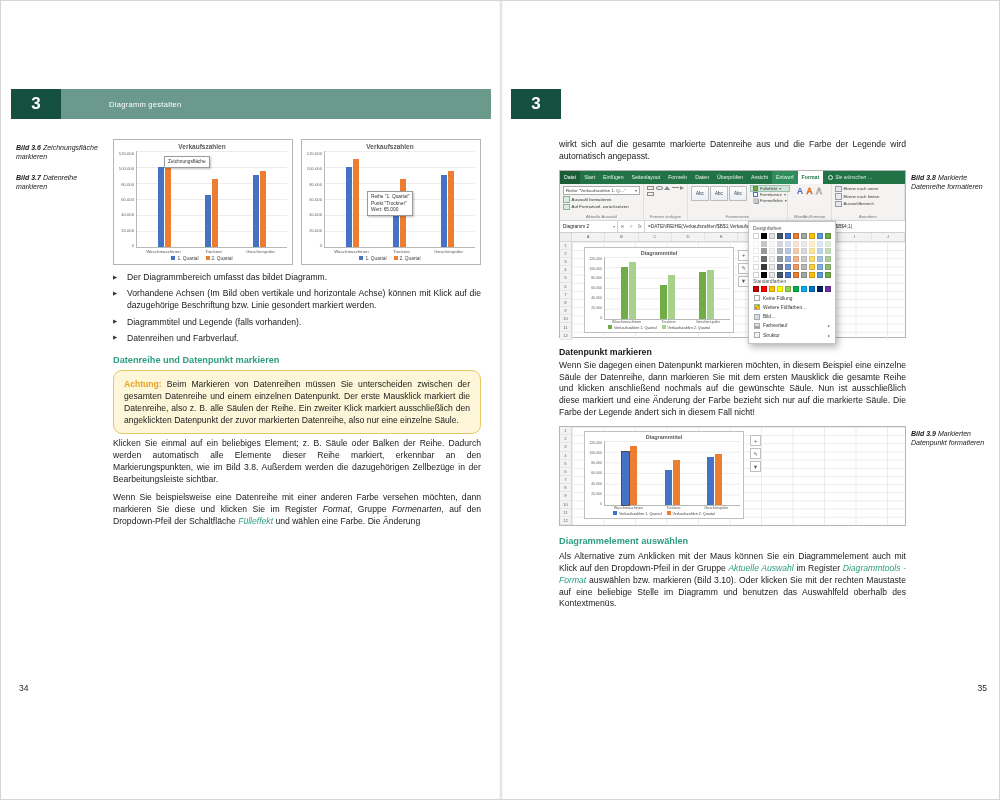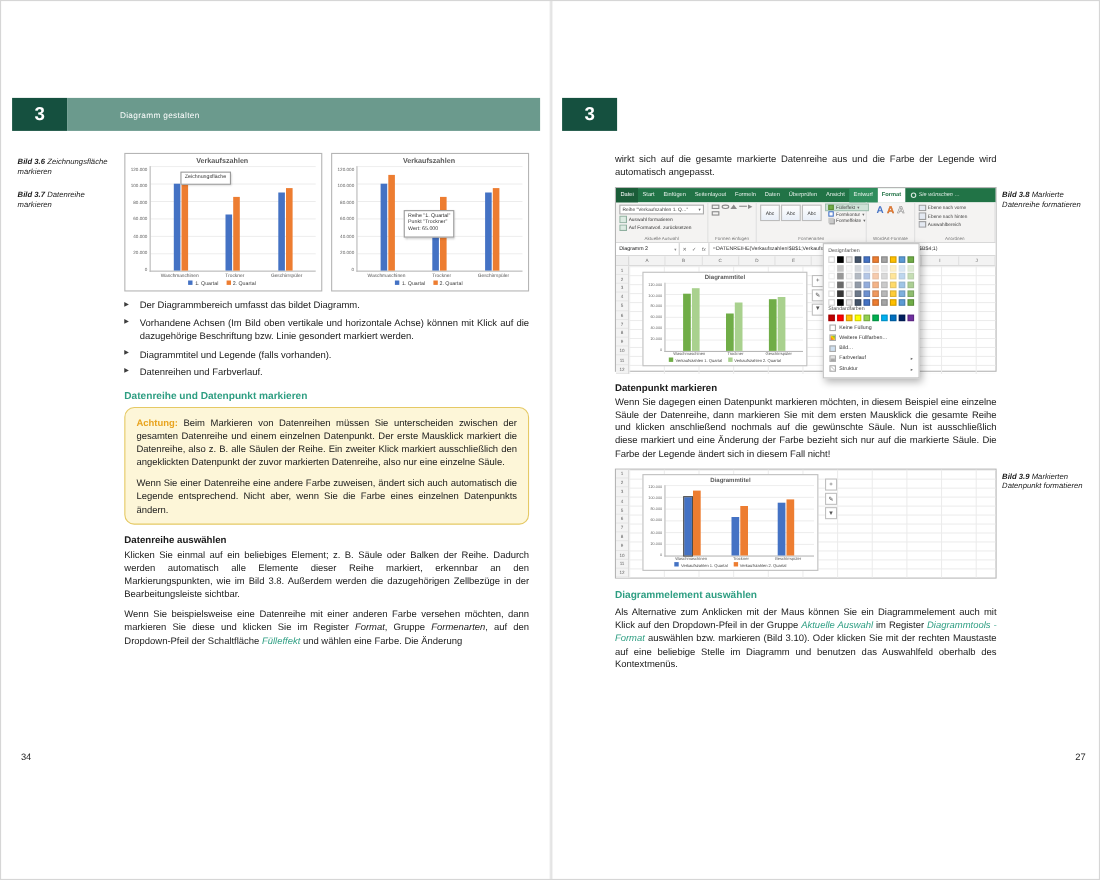--- a/index.html
+++ b/index.html
@@ -179,21 +179,21 @@
   </div>
 
   <div class="mnote right" style="top:172px">
     <span class="mlabel">Bild 3.8</span><span>Markierte Datenreihe formatieren</span>
   </div>
   <div class="mnote right" style="top:428px">
     <span class="mlabel">Bild 3.9</span><span>Markierten Datenpunkt formatieren</span>
   </div>
 
   <div class="pnum l">34</div>
-  <div class="pnum r">27</div>
+  <div class="pnum r">35</div>
 
   <div class="main-left">
     <div class="figrow">
       <div class="chart-box mini-chart">
           <div class="c-title">Verkaufszahlen</div>
           <div class="c-body">
             <div class="c-y">
               <div>120.000</div>
               <div>100.000</div>
               <div>80.000</div>
@@ -282,24 +282,22 @@
         <li>Der Diagrammbereich umfasst das bildet Diagramm.</li>
         <li>Vorhandene Achsen (Im Bild oben vertikale und horizontale Achse) können mit Klick auf die dazugehörige Beschriftung bzw. Linie gesondert markiert werden.</li>
         <li>Diagrammtitel und Legende (falls vorhanden).</li>
         <li>Datenreihen und Farbverlauf.</li>
       </ul>
 
     <div class="greenhead">Datenreihe und Datenpunkt markieren</div>
 
     <div class="warnbox">
       <p><span class="achtung">Achtung:</span> <span>Beim Markieren von Datenreihen müssen Sie unterscheiden zwischen der gesamten Datenreihe und einem einzelnen Datenpunkt. Der erste Mausklick markiert die Datenreihe, also z. B. alle Säulen der Reihe. Ein zweiter Klick markiert ausschließlich den angeklickten Datenpunkt der zuvor markierten Datenreihe, also nur eine einzelne Säule.</span></p>
-      <p>Wenn Sie einer Datenreihe eine andere Farbe zuweisen, ändert sich auch automatisch die Legende entsprechend. Nicht aber, wenn Sie die Farbe eines einzelnen Datenpunkts ändern.</p>
     </div>
 
-    <h4 class="sub">Datenreihe auswählen</h4>
     <p class="body">Klicken Sie einmal auf ein beliebiges Element; z. B. Säule oder Balken der Reihe. Dadurch werden automatisch alle Elemente dieser Reihe markiert, erkennbar an den Markierungspunkten, wie im Bild 3.8. Außerdem werden die dazugehörigen Zellbezüge in der Bearbeitungsleiste sichtbar.</p>
     <p class="body"><span>Wenn Sie beispielsweise eine Datenreihe mit einer anderen Farbe versehen möchten, dann markieren Sie diese und klicken Sie im Register </span><span class="it">Format</span><span>, Gruppe </span><span class="it">Formenarten</span><span>, auf den Dropdown-Pfeil der Schaltfläche </span><span class="teal">Fülleffekt</span><span> und wählen eine Farbe. Die Änderung</span></p>
   </div>
 
   <div class="main-right">
     <p class="body">wirkt sich auf die gesamte markierte Datenreihe aus und die Farbe der Legende wird automatisch angepasst.</p>
 
     <div class="xl xl1">
       <div class="xl-tabs">
         <div style="display:flex" id="xl-tabs">

